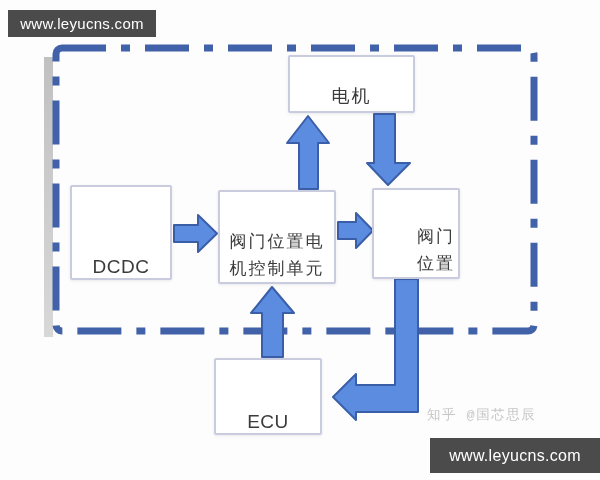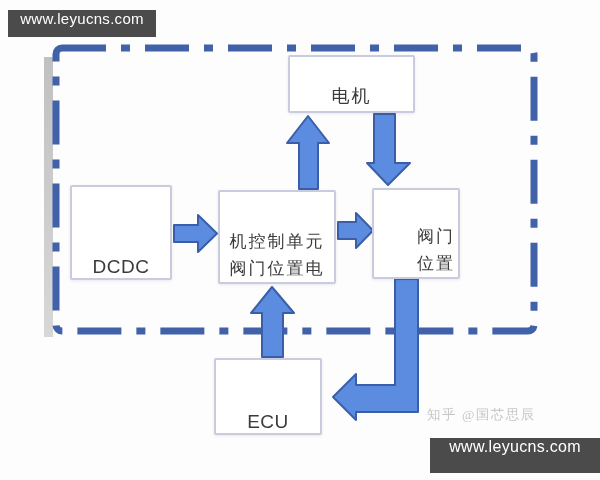--- a/index.html
+++ b/index.html
@@ -39,30 +39,30 @@
   }
   #block-motor{left:288px;top:55px;width:127px;height:58px;}
   #block-motor .cjk{font-size:18px;}
   #block-dcdc{left:70px;top:185px;width:102px;height:95px;}
   #block-control{left:218px;top:190px;width:118px;height:94px;}
   #block-sensor{left:372px;top:188px;width:88px;height:91px;padding-left:40px;}
   #block-ecu{left:214px;top:358px;width:108px;height:77px;}
   .wm-bar{
     position:absolute;background:var(--watermark_bar_bg,#4B4B4B);
     color:var(--watermark_bar_text,#FFFFFF);
-    display:flex;justify-content:center;
+    display:flex;align-items:center;justify-content:center;
     font-size:16px;letter-spacing:.3px;
   }
   #wm-top{left:8px;top:10px;width:148px;height:27px;font-size:15px;}
   #wm-bottom{left:430px;top:438px;width:170px;height:35px;}
   .attribution{
     position:absolute;left:427px;top:406px;
     color:var(--attribution_text,#C6C6C6);
     font-size:13.5px;letter-spacing:1.5px;
-    font-family:Liberation Serif, serif;
+    font-family:Liberation Mono, monospace;
   }
 </style>
 </head>
 <body>
 
 <div id="stage">
 
   <div class="artifact-strip"></div>
 
   <svg class="layer" width="600" height="480" viewBox="0 0 600 480">
@@ -84,22 +84,22 @@
 
   <div class="block" id="block-motor">
     <span class="cjk">电机</span>
   </div>
 
   <div class="block" id="block-dcdc">
     <span class="latin">DCDC</span>
   </div>
 
   <div class="block" id="block-control">
+    <span class="cjk">阀门位置电</span>
     <span class="cjk">机控制单元</span>
-    <span class="cjk">阀门位置电</span>
   </div>
 
   <div class="block" id="block-sensor">
     <span class="cjk">阀门位置</span>
   </div>
 
   <div class="block" id="block-ecu">
     <span class="latin">ECU</span>
   </div>
 

